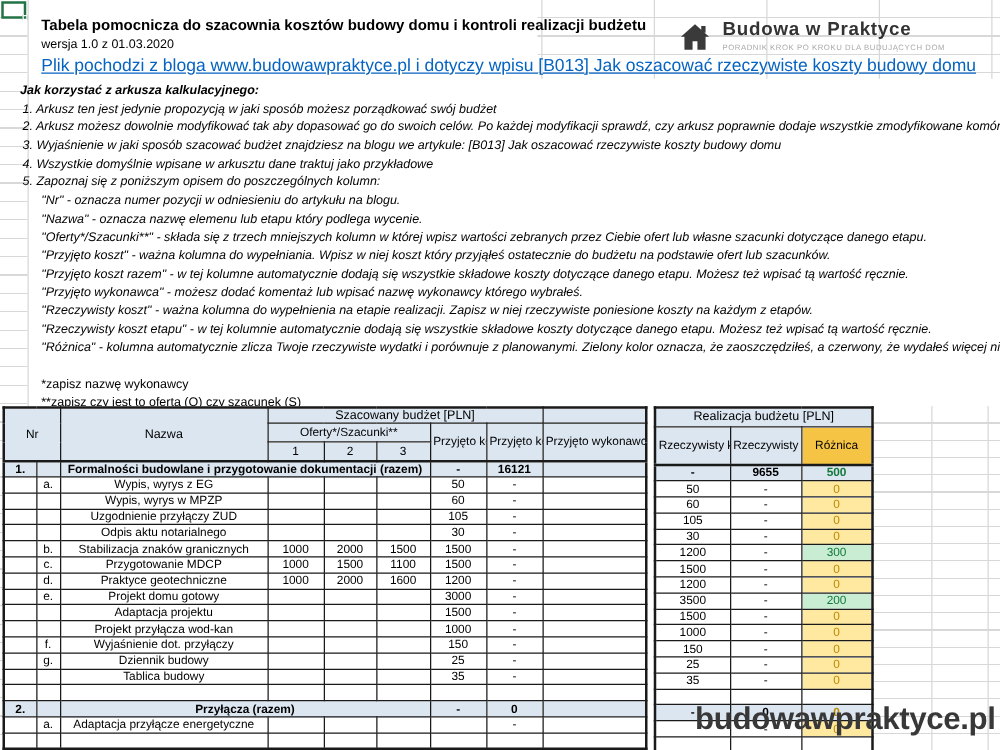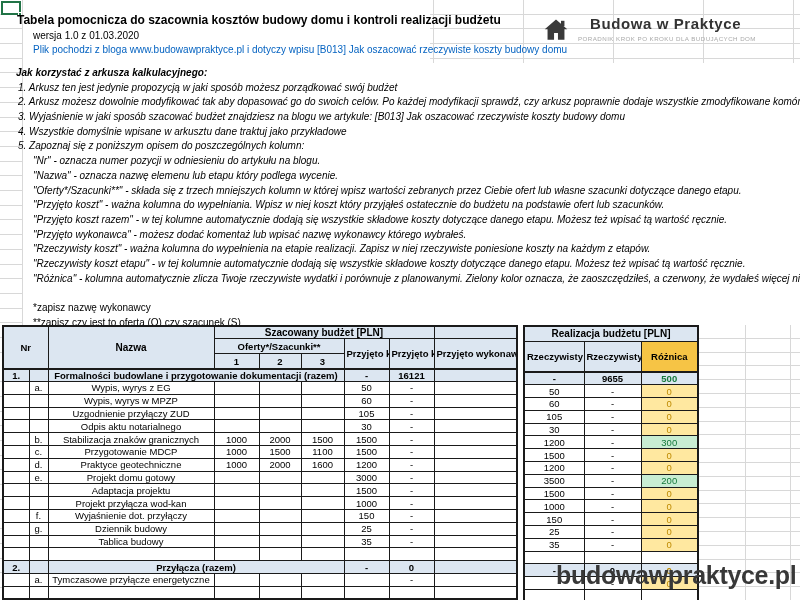--- a/index.html
+++ b/index.html
@@ -20,47 +20,47 @@
   .hstrip-rows{position:absolute;background:
       repeating-linear-gradient(to bottom,transparent 0,transparent 12.8px,var(--grid) 12.8px,var(--grid) 13.8px);}
 
   
   .sel{position:absolute;left:1px;top:1px;width:20px;height:14px;
        border:2px solid var(--selection);background:transparent;}
   .sel .handle{position:absolute;right:-3px;bottom:-3px;width:4px;height:4px;
        background:var(--selection);border:1px solid #fff;}
 
   
-  .title{position:absolute;left:17px;top:13px;font-size:12px;font-weight:bold;white-space:nowrap;}
+  .title{position:absolute;left:33px;top:13px;font-size:12px;font-weight:bold;white-space:nowrap;}
   .version{position:absolute;left:33px;top:30px;font-size:10px;white-space:nowrap;}
-  .blog-link{position:absolute;left:33px;top:44px;font-size:10px;color:var(--link);
-       white-space:nowrap;cursor:pointer;}
+  .blog-link{position:absolute;left:33px;top:44px;font-size:14px;color:var(--link);
+       text-decoration:underline;white-space:nowrap;cursor:pointer;}
 
   
   .logo{position:absolute;left:543px;top:15px;display:flex;gap:9px;align-items:flex-start;}
   .logo svg{width:26px;height:26px;margin-top:2px;}
-  .logo .lname{font-size:15px;font-weight:bold;color:#333;letter-spacing:.6px;white-space:nowrap;margin-left:12px;}
+  .logo .lname{font-size:15px;font-weight:bold;color:#333;letter-spacing:.6px;white-space:nowrap;}
   .logo .ltag{font-size:6.2px;color:#a9a9a9;letter-spacing:.45px;margin-top:3px;white-space:nowrap;}
 
   
   .instructions{position:absolute;left:16px;top:66px;width:790px;}
   .iline{height:14.7px;line-height:14.7px;font-size:10px;font-style:italic;white-space:nowrap;overflow:hidden;}
   .iline.heading{font-weight:bold;}
   .iline.item{padding-left:2px;}
   .iline.note{padding-left:17px;}
   .iline.footnote{padding-left:17px;font-style:normal;}
   .iline.blank{font-style:normal;}
 
   
   table.xl{border-collapse:collapse;table-layout:fixed;position:absolute;top:325px;
        font-size:9.5px;border:2px solid var(--ink);background:#fff;}
   table.xl td{border:1px solid var(--ink);padding:0 2px;height:12.8px;line-height:11px;
        text-align:center;white-space:nowrap;overflow:hidden;}
   table.xl thead{border-bottom:2px solid var(--ink);}
-  table.xl thead td{background:var(--header-fill);font-weight:bold;vertical-align:middle;}
+  table.xl thead td{background:var(--header-fill);font-weight:normal;vertical-align:middle;}
   #ltable{left:2px;width:514px;}
   #rtable{left:523px;width:174px;}
   td.wrap{white-space:normal;line-height:10.5px;}
   td.br2{border-right:2px solid var(--ink);}
   td.h-group{font-size:10px;}
   td.h-rozn{background:var(--difference-header) !important;}
   td.c-name{text-align:left;}
   tr.section td{background:var(--header-fill);font-weight:bold;}
   tr.section td.c-name{overflow:visible;}
   td.c-roz{border-left:2px solid var(--ink);text-align:right;}
@@ -326,21 +326,21 @@
         <td>2.</td>
         <td></td>
         <td class="c-name br2" colspan="4">Przyłącza (razem)</td>
         <td>-</td>
         <td class="br2">0</td>
         <td></td>
       </tr>
       <tr>
         <td></td>
         <td>a.</td>
-        <td class="c-name">Tymczasowe przyłącze energetyczne</td>
+        <td class="c-name">Adaptacja przyłącze energetyczne</td>
         <td></td>
         <td></td>
         <td class="br2"></td>
         <td></td>
         <td class="br2">-</td>
         <td></td>
       </tr>
       <tr>
         <td></td>
         <td></td>

